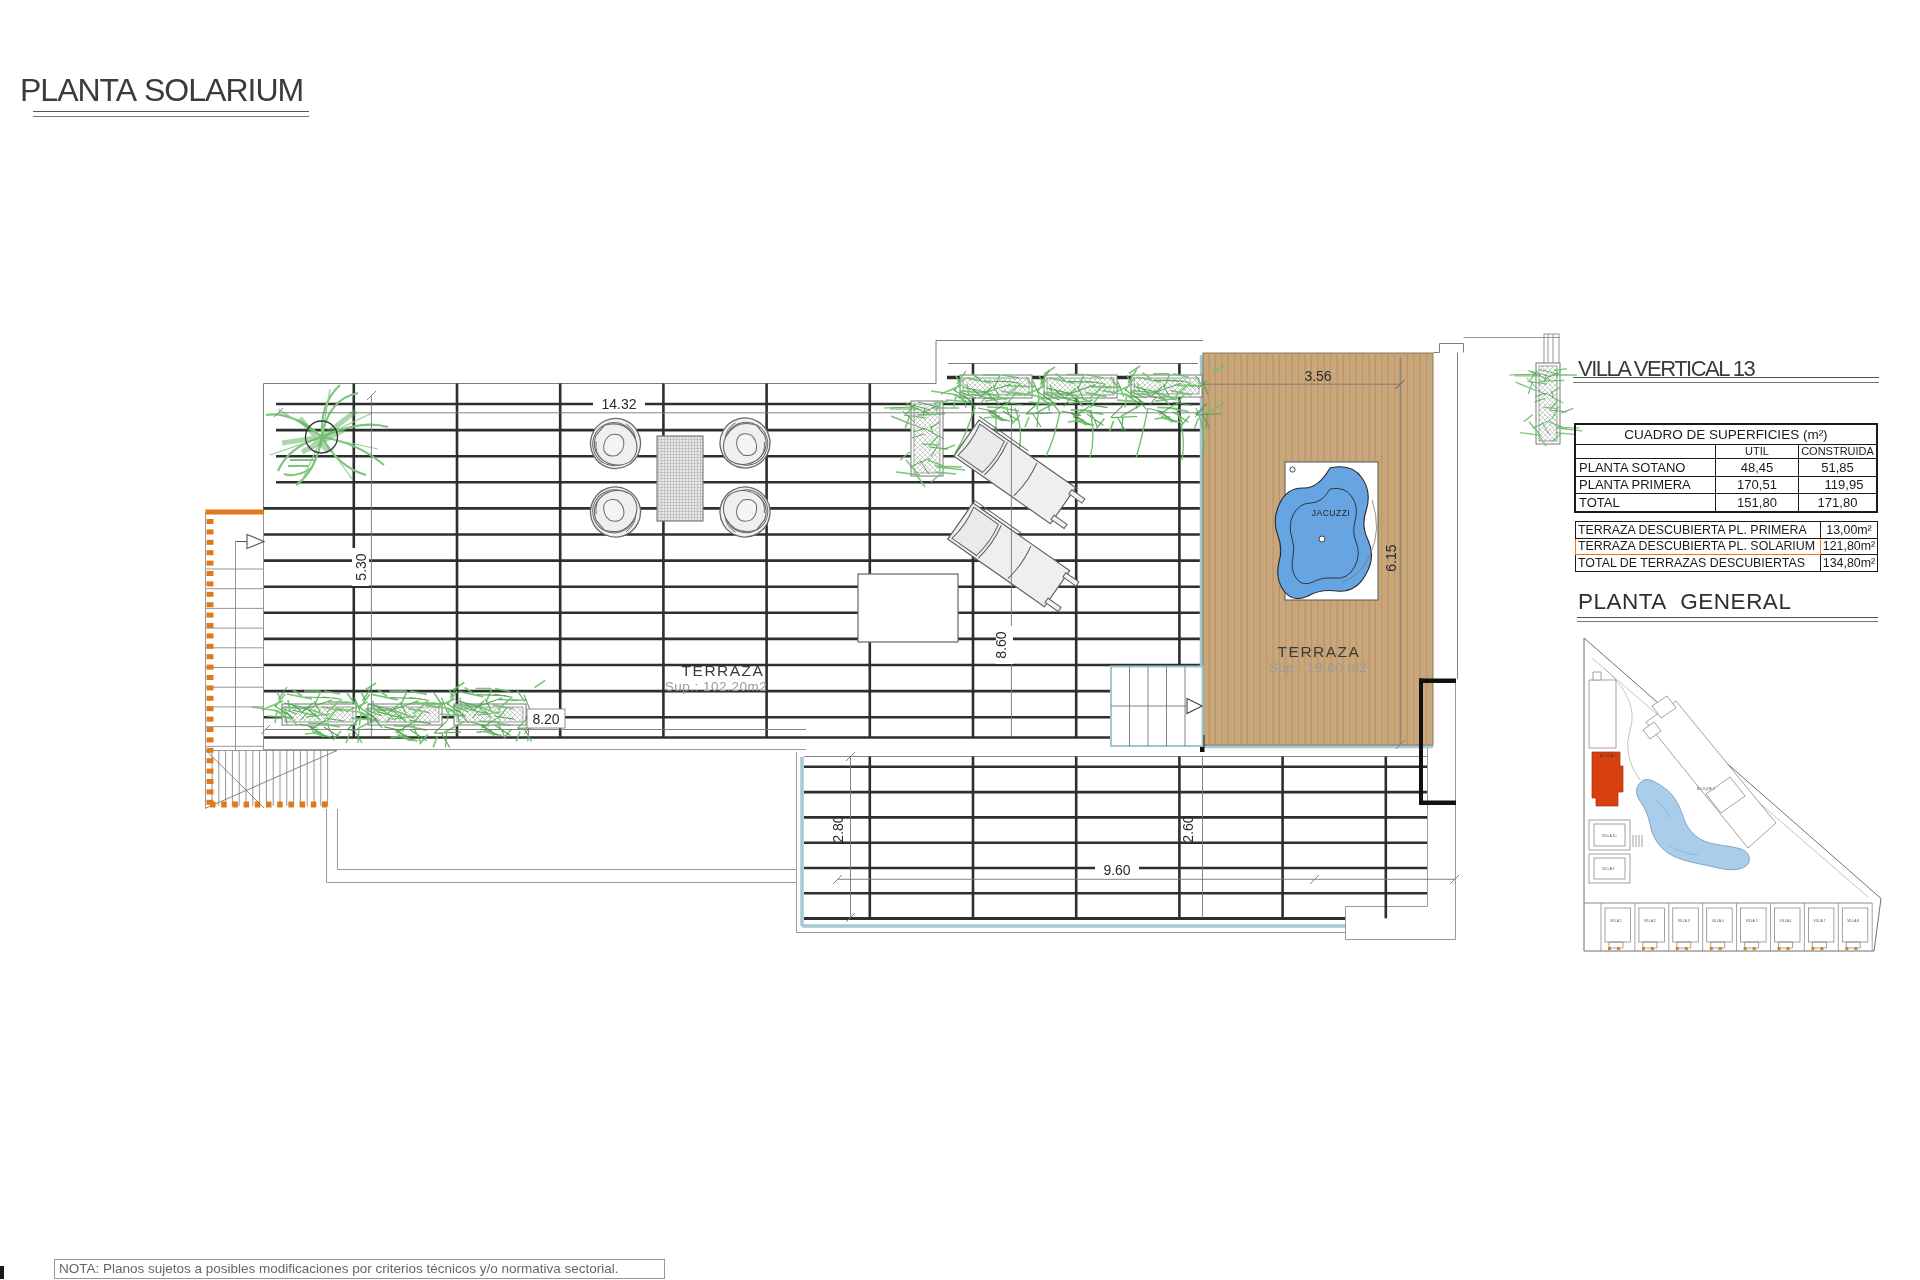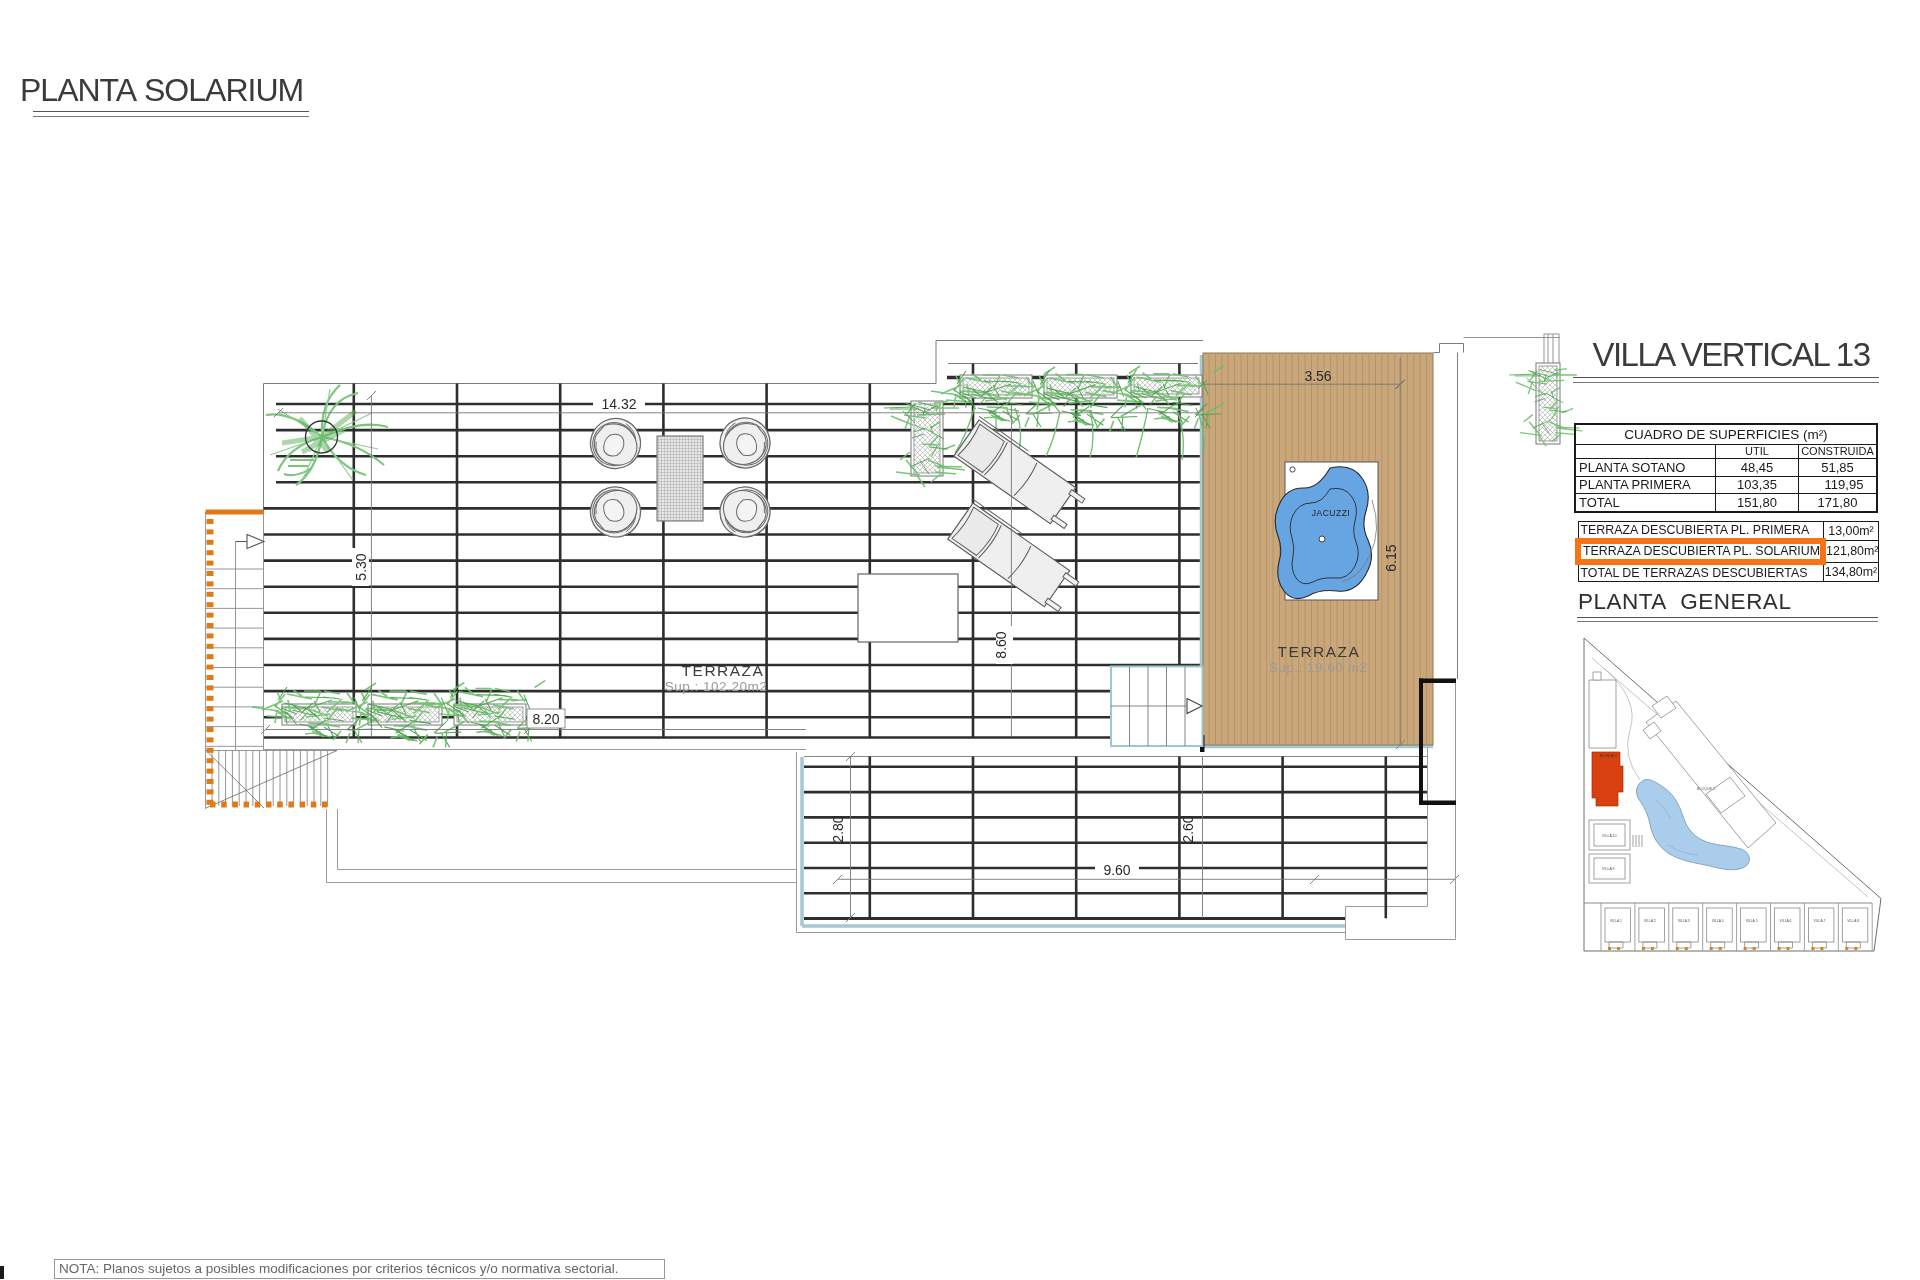--- a/index.html
+++ b/index.html
@@ -490,21 +490,21 @@
       <rect x="1752.6" y="947" width="3" height="3"></rect>
       <rect x="1777.5" y="947" width="3" height="3"></rect>
       <rect x="1786.5" y="947" width="3" height="3"></rect>
       <rect x="1811.4" y="947" width="3" height="3"></rect>
       <rect x="1820.4" y="947" width="3" height="3"></rect>
       <rect x="1845.3" y="947" width="3" height="3"></rect>
       <rect x="1854.3" y="947" width="3" height="3"></rect>
     </g>
 </svg>
 
-<div class="abs" style="left:1578px;top:336px;width:306px;text-align:center;font-size:33px;letter-spacing:-1.5px;color:#3b3b3b;white-space:nowrap;">VILLA VERTICAL 13</div>
+<div class="abs" style="left:1578px;top:356px;width:306px;text-align:left;font-size:22px;letter-spacing:-1.5px;color:#3b3b3b;white-space:nowrap;">VILLA VERTICAL 13</div>
 
 <div class="abs" style="left:1573px;top:377px;width:306px;height:0;border-top:1.5px solid #555;"></div>
 <div class="abs" style="left:1573px;top:382px;width:306px;height:0;border-top:1px solid #777;"></div>
 
 <table class="abs" style="left:1574px;top:423px;width:304px;height:85px;border:2px solid #1a1a1a;font-size:13px;line-height:13px;">
 <tbody>
       <tr>
         <td colspan="3" style="border:1px solid #1a1a1a;text-align:center;height:19px;font-size:13.5px;">CUADRO DE SUPERFICIES (m²)</td>
       </tr>
 <tr style="font-size:11px;">
@@ -512,39 +512,39 @@
 <td style="border:1px solid #1a1a1a;text-align:center;width:82px;height:12.5px;">UTIL</td>
 <td style="border:1px solid #1a1a1a;text-align:center;">CONSTRUIDA</td>
       </tr>
 <tr>
         <td style="border:1px solid #1a1a1a;padding:0 0 0 3px;height:16.5px;">PLANTA SOTANO</td>
         <td style="border:1px solid #1a1a1a;text-align:center;">48,45</td>
         <td style="border:1px solid #1a1a1a;text-align:center;">51,85</td>
       </tr>
 <tr>
         <td style="border:1px solid #1a1a1a;padding:0 0 0 3px;height:16.5px;">PLANTA PRIMERA</td>
-        <td style="border:1px solid #1a1a1a;text-align:center;">103,35</td>
+        <td style="border:1px solid #1a1a1a;text-align:center;">170,51</td>
         <td style="border:1px solid #1a1a1a;text-align:center;padding-left:13px;">119,95</td>
       </tr>
 <tr>
         <td style="border:1px solid #1a1a1a;padding:0 0 0 3px;height:16.5px;">TOTAL</td>
         <td style="border:1px solid #1a1a1a;text-align:center;">151,80</td>
         <td style="border:1px solid #1a1a1a;text-align:center;">171,80</td>
       </tr>
 </tbody>
   </table>
 
 <table class="abs" style="left:1575px;top:521px;width:303px;height:50px;border:1.5px solid #1a1a1a;font-size:12.4px;line-height:12px;">
 <tbody>
       <tr>
         <td style="border:1px solid #1a1a1a;padding:0 0 0 2px;height:15.5px;white-space:nowrap;">TERRAZA DESCUBIERTA PL. PRIMERA</td>
         <td style="border:1px solid #1a1a1a;text-align:center;width:56px;white-space:nowrap;">13,00m²</td>
       </tr>
 <tr>
-        <td style="border:6px solid #f97316;padding:0 0 0 2px;height:15.5px;white-space:nowrap;margin-top:24px;">TERRAZA DESCUBIERTA PL. SOLARIUM</td>
+        <td style="border:1px solid #f97316;padding:0 0 0 2px;height:15.5px;white-space:nowrap;margin-top:24px;">TERRAZA DESCUBIERTA PL. SOLARIUM</td>
         <td style="border:1px solid #1a1a1a;text-align:center;white-space:nowrap;">121,80m²</td>
       </tr>
 <tr>
         <td style="border:1px solid #1a1a1a;padding:0 0 0 2px;height:15.5px;white-space:nowrap;">TOTAL DE TERRAZAS DESCUBIERTAS</td>
         <td style="border:1px solid #1a1a1a;text-align:center;white-space:nowrap;">134,80m²</td>
       </tr>
 </tbody>
   </table>
 
 <div class="abs" style="left:1578px;top:589px;font-size:22.5px;letter-spacing:0.5px;color:#2e2e2e;">PLANTA&nbsp;&nbsp;GENERAL</div>

